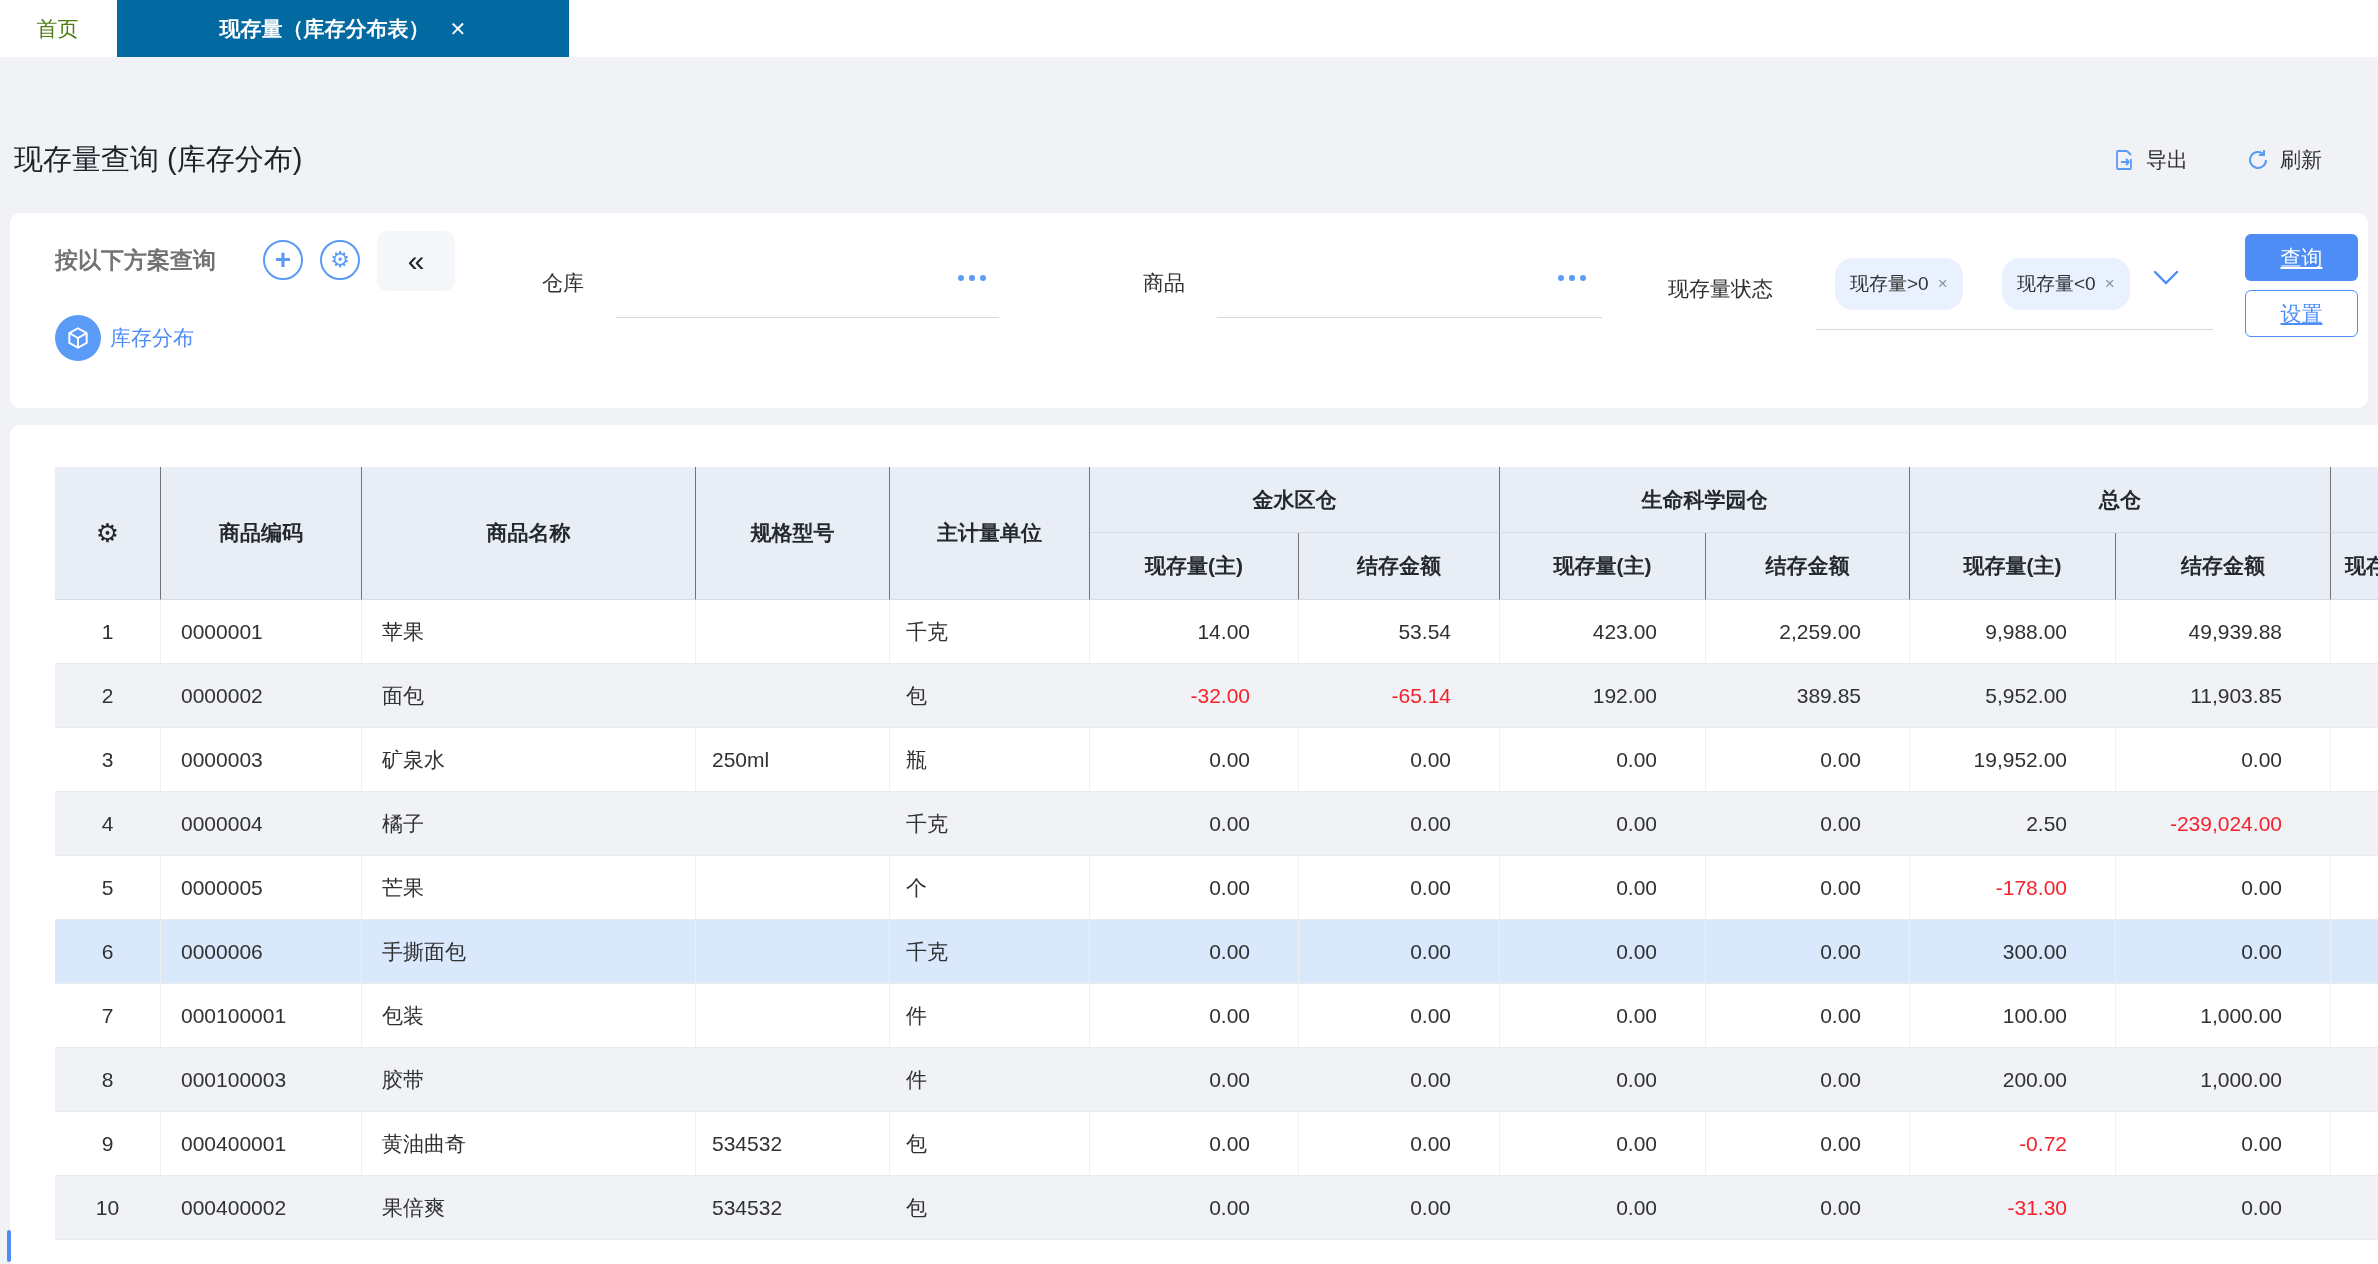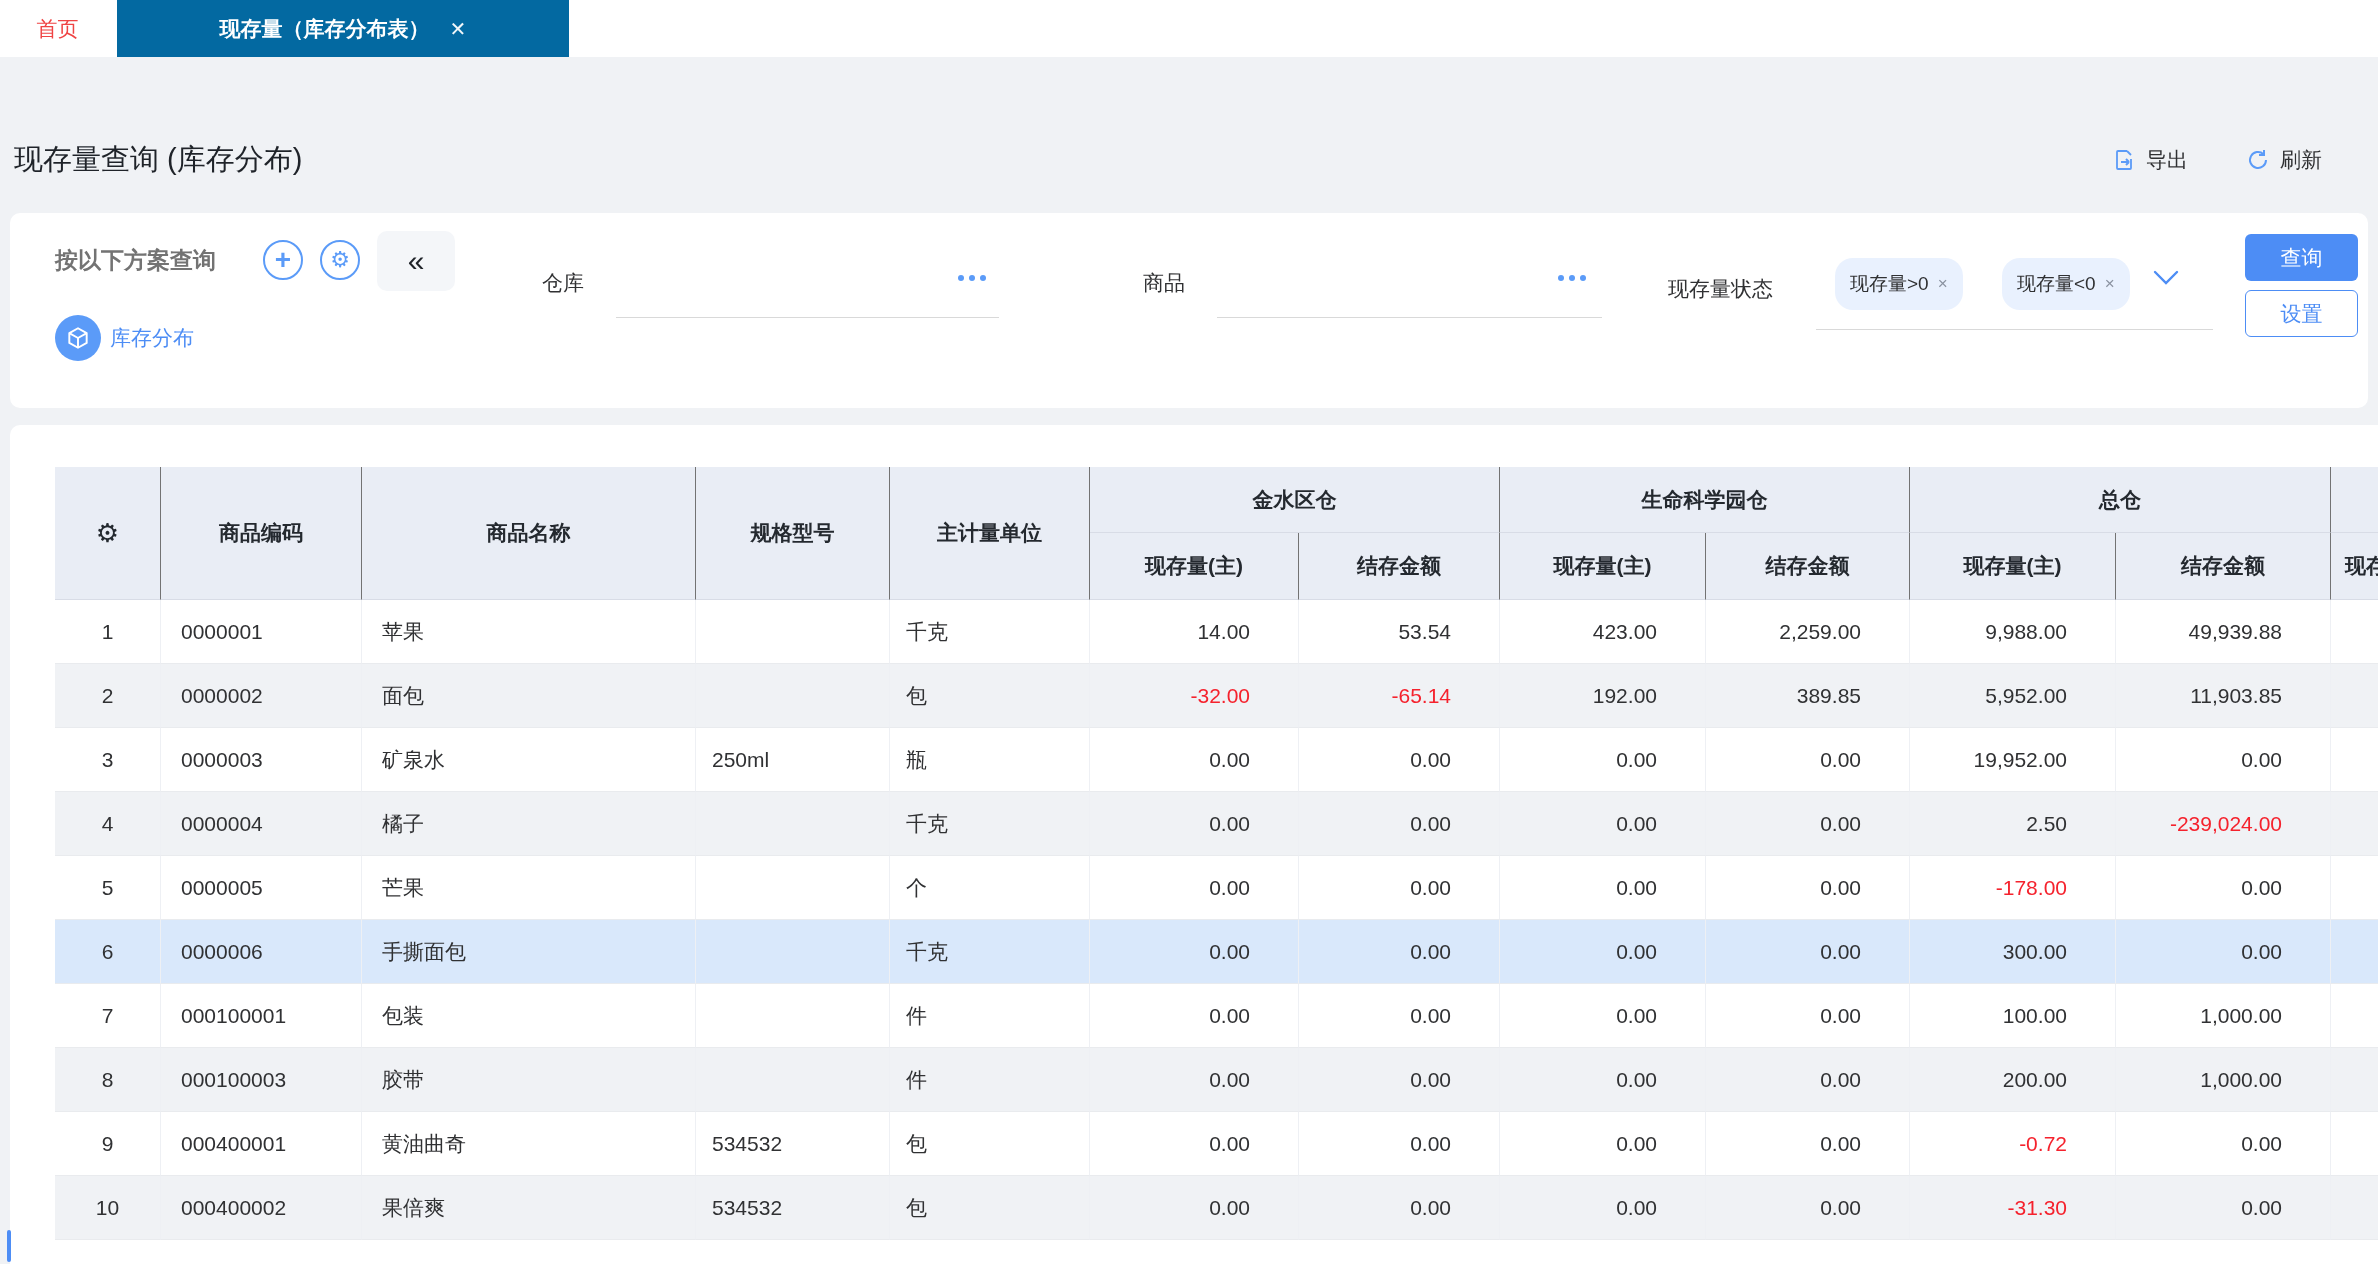--- a/index.html
+++ b/index.html
@@ -4,21 +4,21 @@
 <style>
   * { margin:0; padding:0; box-sizing:border-box; }
   html,body { width:2378px; height:1264px; }
   body {
     font-family:"Liberation Sans","DejaVu Sans",sans-serif;
     background:#f0f2f5; color:#303133; position:relative; overflow:hidden;
   }
   
   .tabbar { position:absolute; top:0; left:0; width:100%; height:57px; background:#fff; }
   .tab-home { position:absolute; left:0; top:0; width:115px; height:57px;
-    display:flex; align-items:center; justify-content:center; font-size:21px; color:#ef4444; cursor:pointer; }
+    display:flex; align-items:center; justify-content:center; font-size:21px; color:#4d7c0f; cursor:pointer; }
   .tab-active { position:absolute; left:117px; top:0; width:452px; height:57px; background:#0369a1;
     display:flex; align-items:center; justify-content:center; gap:20px; color:#fff; font-size:21px; font-weight:bold; cursor:pointer; }
   .tab-active .close { font-weight:normal; font-size:20px; opacity:.95; }
   
   .titlebar { position:absolute; top:120px; left:14px; right:56px; height:80px;
     display:flex; align-items:center; justify-content:space-between; }
   .page-title { font-size:29px; font-weight:normal; color:#1f2329; }
   .top-actions { display:flex; gap:58px; }
   .action { display:flex; align-items:center; gap:10px; font-size:21px; color:#303133; cursor:pointer; }
   .action svg { display:block; }
@@ -38,21 +38,21 @@
   .scheme-item .lbl { color:#4d8df5; font-size:21px; }
   .field-label { position:absolute; font-size:21px; color:#303133; }
   .field-line { position:absolute; border-bottom:1px solid #d9d9d9; }
   .dots { position:absolute; display:flex; gap:5px; cursor:pointer; }
   .dots i { width:6px; height:6px; border-radius:50%; background:#5b9bf8; }
   .tag { position:absolute; top:45px; height:52px; background:#e9f1fe; border-radius:18px;
     display:flex; align-items:center; padding:0 15px; font-size:19px; color:#303133; gap:9px; }
   .tag .x { color:#8a92a0; font-size:17px; cursor:pointer; }
   .chev { position:absolute; left:2143px; top:57px; cursor:pointer; }
   .btn { position:absolute; left:2235px; width:113px; height:47px; border-radius:6px;
-    display:flex; align-items:center; justify-content:center; font-size:21px; cursor:pointer; }
+    display:flex; align-items:center; justify-content:center; font-size:21px; cursor:pointer;text-decoration:underline; }
   .btn.query { top:21px; background:#4d8df5; color:#fff; }
   .btn.settings { top:77px; background:#fff; color:#4d8df5; border:1px solid #4d8df5; }
   
   .table-card { position:absolute; left:10px; top:425px; width:2368px; height:839px;
     background:#fff; border-radius:10px 0 0 0; overflow:hidden; }
   .tbl { position:absolute; left:45px; top:42px; width:2396px;
     display:grid;
     grid-template-columns:106px 201px 334px 194px 200px 209px 201px 206px 204px 206px 215px 120px;
     grid-template-rows:66px 67px; grid-auto-rows:64px; font-size:21px; }
   .th { background:#e9edf5; border-right:1px solid #737373; border-bottom:1px solid #d8dce6;

